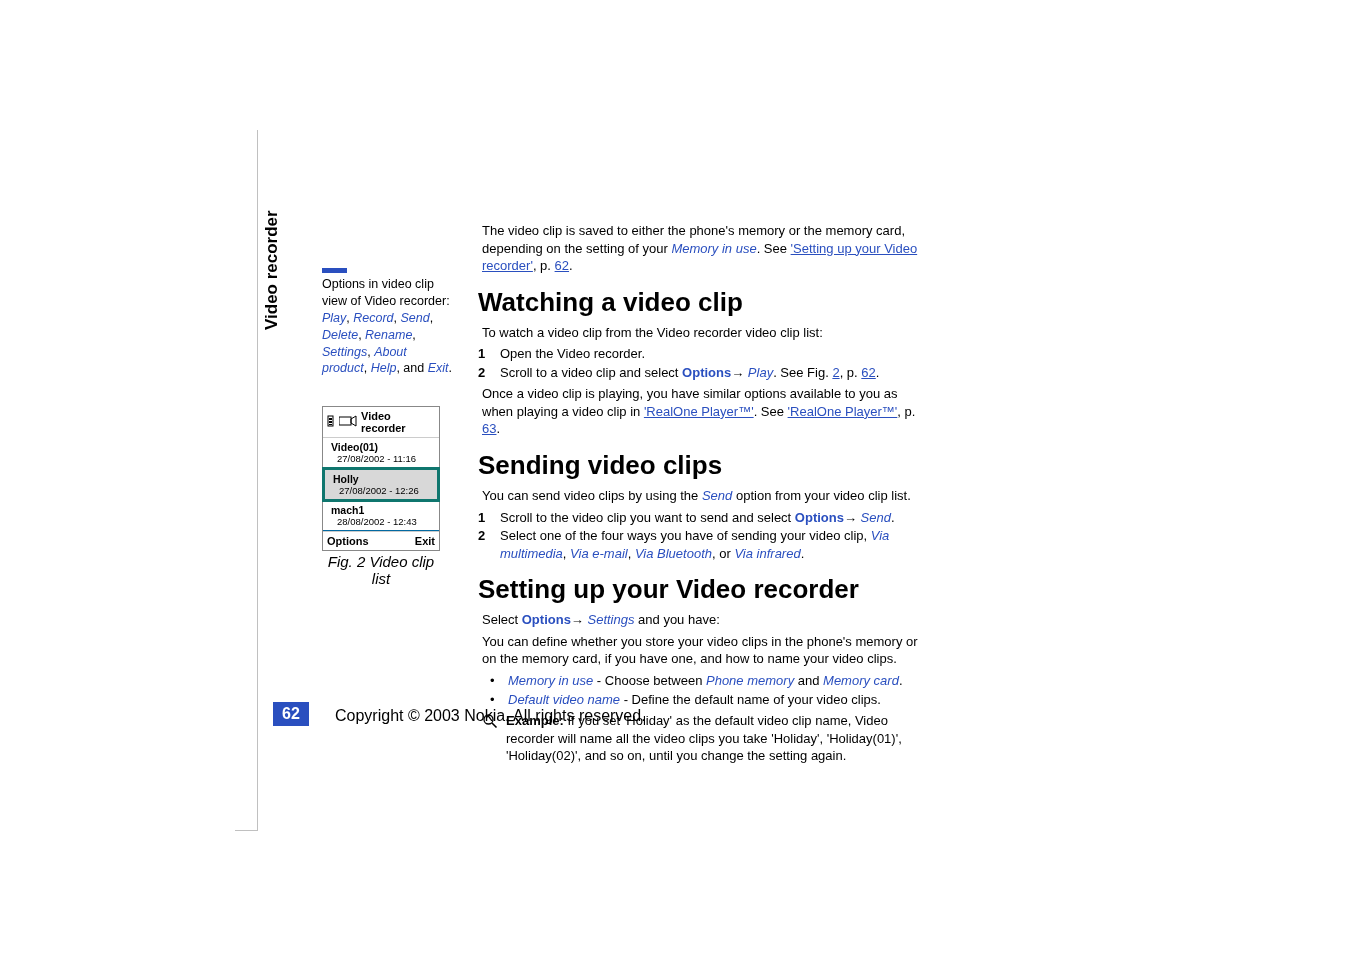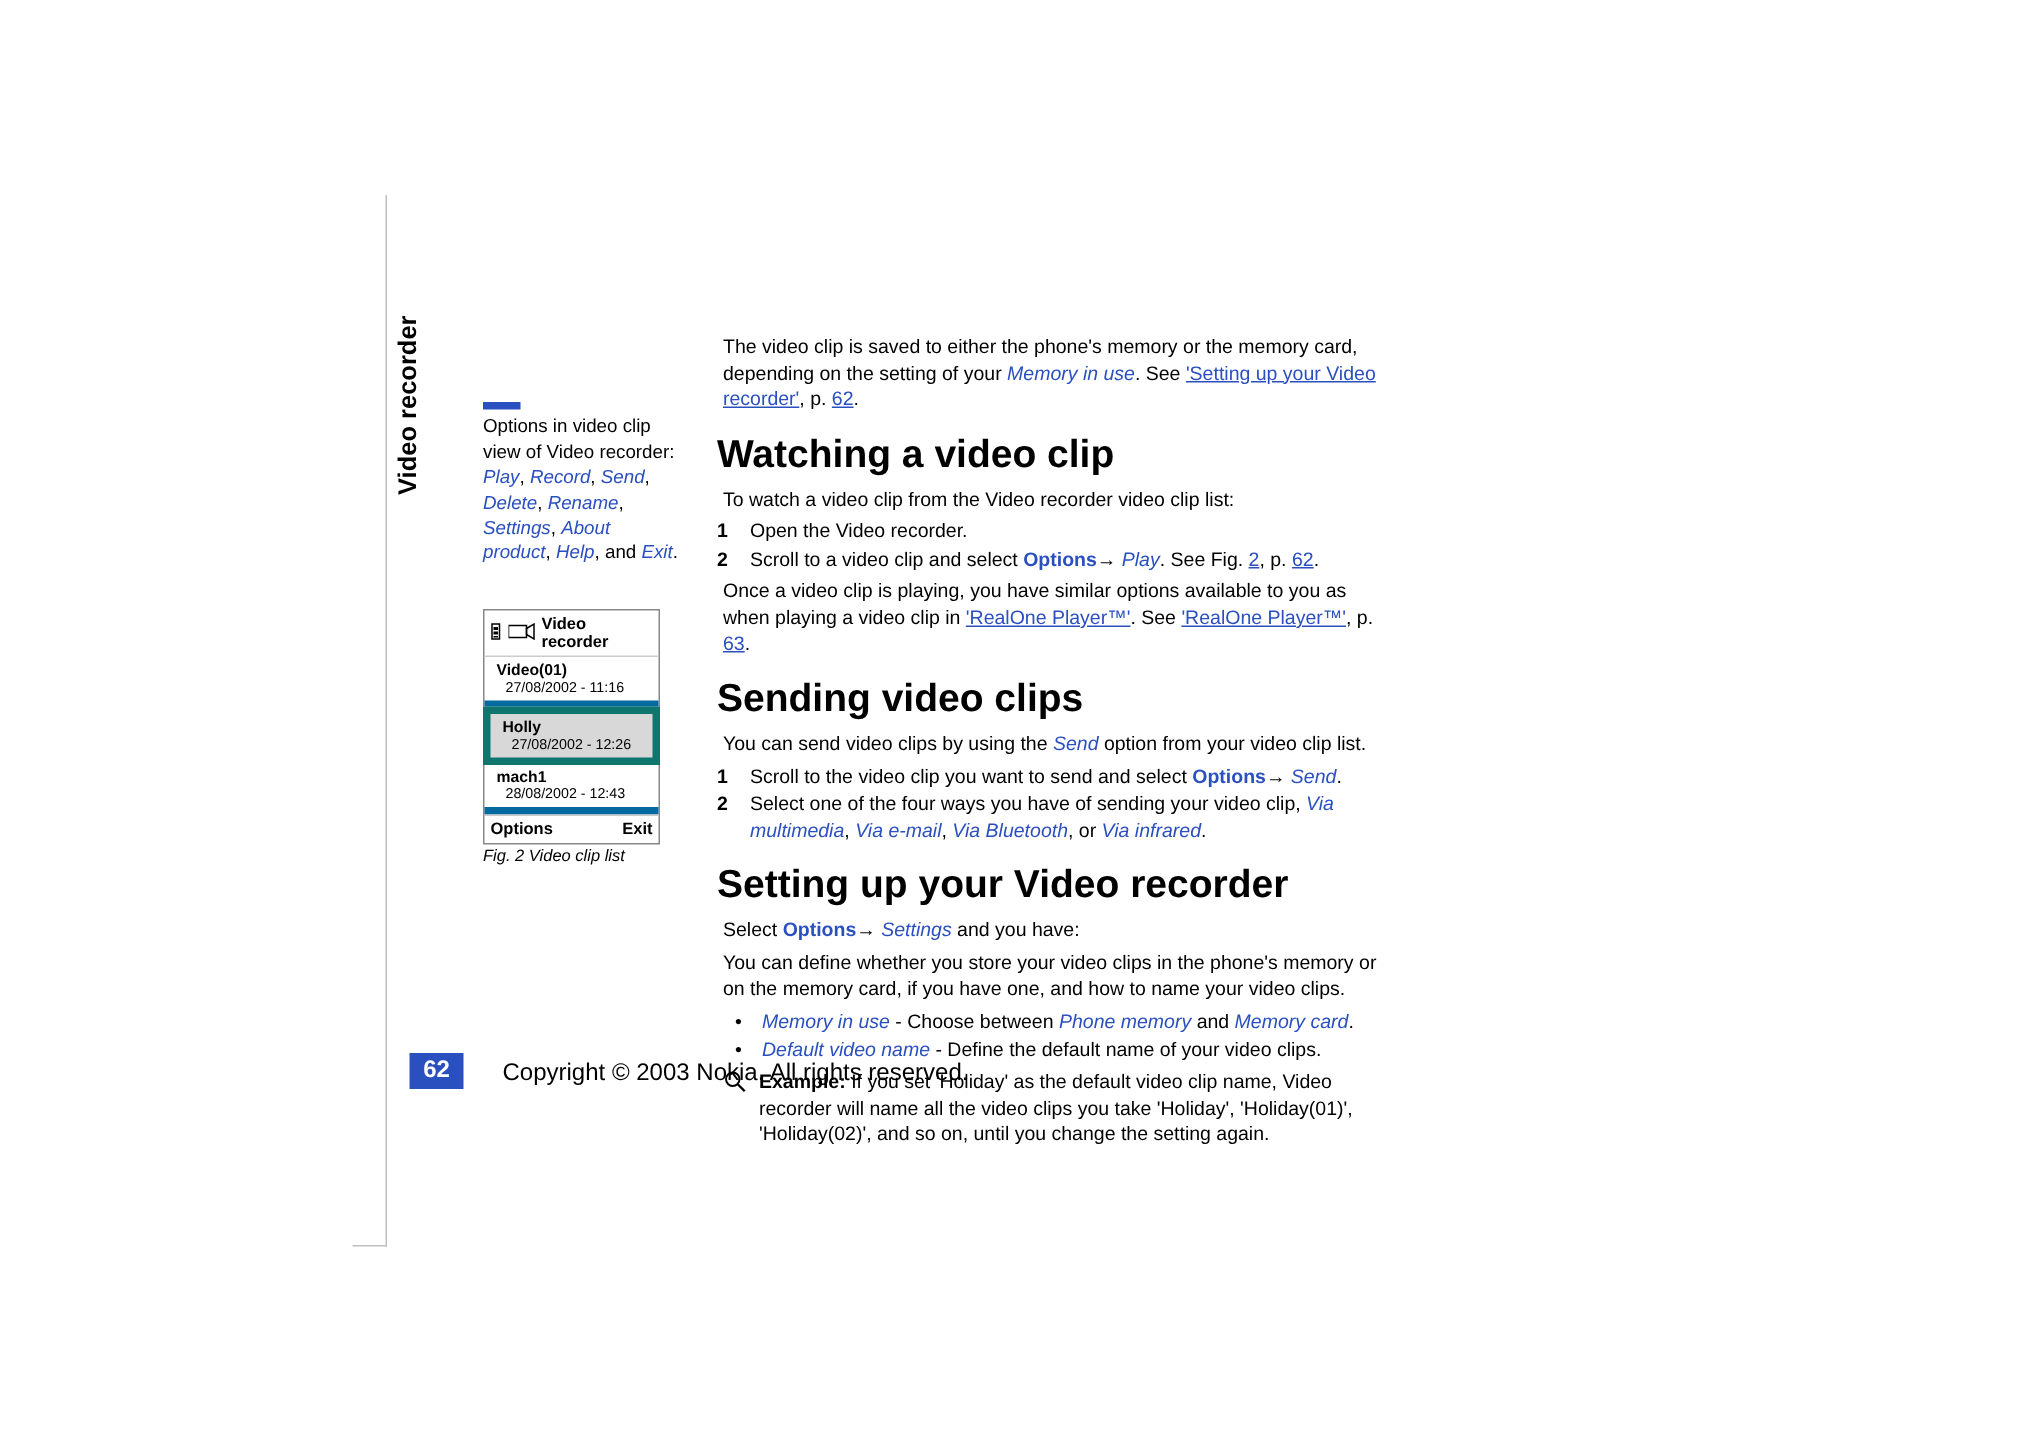--- a/index.html
+++ b/index.html
@@ -109,41 +109,41 @@
     display: flex;
     align-items: center;
     gap: 4px;
     padding: 3px 4px;
     border-bottom: 1px solid #ccc;
     font-weight: bold;
     font-size: 11px;
   }
   .fig-item {
     padding: 3px 6px 3px 8px;
-    border-bottom: 5px solid #0369a1;
+    border-bottom: 1px solid #0369a1;
   }
   .fig-item.selected {
     background: #d8d8d8;
-    border: 5px solid #0f766e;
+    border: 3px solid #0f766e;
     margin: -1px;
   }
   .fig-item .name { font-weight: bold; font-size: 10.5px; }
   .fig-item .meta { font-size: 9.5px; padding-left: 6px; }
   .fig-softkeys {
     display: flex;
     justify-content: space-between;
     padding: 3px 4px;
     border-top: 1px solid #ccc;
     font-weight: bold;
     font-size: 11px;
   }
   .fig-caption {
-    text-align: left;
+    text-align: center;
     font-style: italic;
-    font-size: 11px;
+    font-size: 15px;
     margin-top: 2px;
   }
   .page-num-box {
     position: absolute;
     left: 273px;
     top: 702px;
     width: 36px;
     height: 24px;
     background: #2a4fbf;
     color: #fff;

